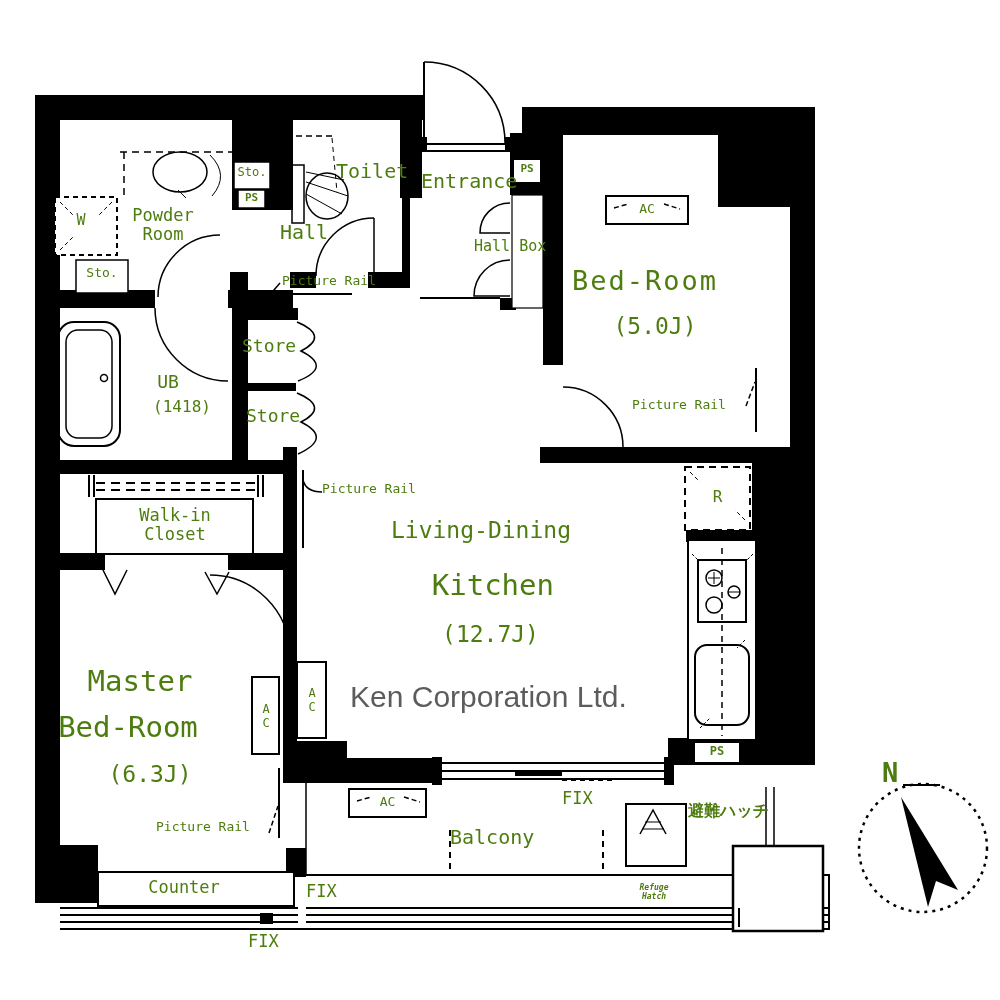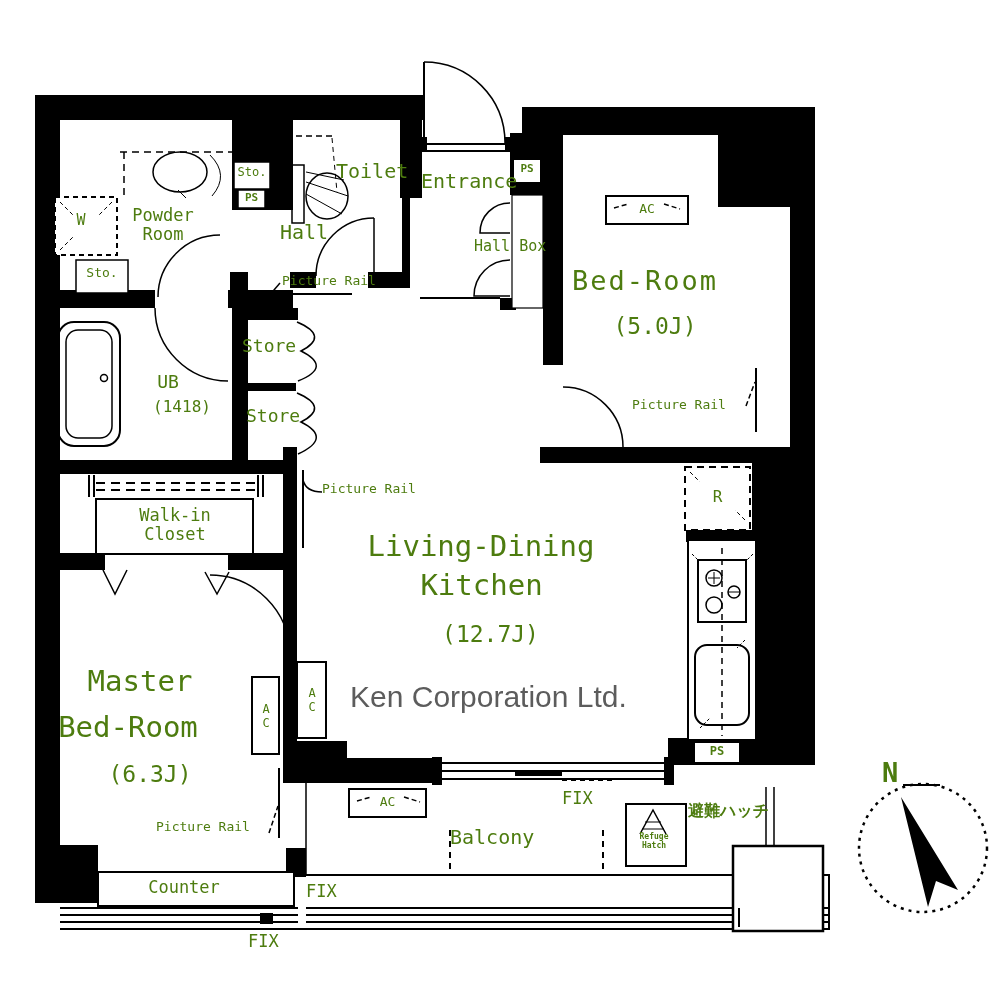--- a/index.html
+++ b/index.html
@@ -245,22 +245,22 @@
 
   <div class="lbl" style="left:242px;top:336px;font-size:18px;">Store</div>
   <div class="lbl" style="left:246px;top:406px;font-size:18px;">Store</div>
 
   <div class="lbl ctr" style="left:100px;top:506px;width:150px;font-size:17px;">
     <span>Walk-in</span><br>
     <span>Closet</span>
   </div>
 
   <div class="lbl" style="left:322px;top:482px;font-size:13px;">Picture Rail</div>
-  <div class="lbl ctr" style="left:356px;top:518px;width:250px;font-size:29px;margin-top:13px;">Living-Dining</div>
-  <div class="lbl ctr" style="left:409px;top:570px;width:145px;font-size:29px;">Kitchen</div>
+  <div class="lbl ctr" style="left:356px;top:518px;width:250px;font-size:23px;">Living-Dining</div>
+  <div class="lbl ctr" style="left:409px;top:570px;width:145px;font-size:29px;text-align:right;">Kitchen</div>
   <div class="lbl ctr" style="left:433px;top:622px;width:115px;font-size:23px;">(12.7J)</div>
 
   <div class="lbl ctr" style="left:685px;top:488px;width:65px;font-size:16px;">R</div>
   <div class="lbl ctr" style="left:695px;top:745px;width:44px;font-size:12px;font-weight:bold;">PS</div>
 
   <div class="lbl ctr" style="left:78px;top:666px;width:124px;font-size:29px;">Master</div>
   <div class="lbl ctr" style="left:46px;top:712px;width:164px;font-size:29px;">Bed-Room</div>
   <div class="lbl ctr" style="left:98px;top:762px;width:104px;font-size:23px;">(6.3J)</div>
   <div class="lbl" style="left:156px;top:820px;font-size:13px;">Picture Rail</div>
 
@@ -268,21 +268,21 @@
   <div class="lbl vert" style="left:297px;top:662px;width:29px;height:76px;font-size:12px;">AC</div>
 
   <div class="lbl ctr" style="left:134px;top:878px;width:100px;font-size:17px;">Counter</div>
   <div class="lbl" style="left:306px;top:882px;font-size:17px;">FIX</div>
   <div class="lbl" style="left:248px;top:932px;font-size:17px;">FIX</div>
   <div class="lbl" style="left:562px;top:789px;font-size:17px;">FIX</div>
 
   <div class="lbl" style="left:450px;top:826px;font-size:20px;">Balcony</div>
   <div class="lbl ctr" style="left:349px;top:795px;width:77px;font-size:13px;">AC</div>
 
-  <div class="lbl ctr" style="left:628px;top:833px;width:52px;font-size:8px;font-weight:bold;">
+  <div class="lbl ctr" style="left:628px;top:884px;width:52px;font-size:8px;font-weight:bold;font-style:italic;">
     <span>Refuge</span><br>
     <span>Hatch</span>
   </div>
   <div class="lbl" style="left:688px;top:802px;font-size:16px;font-weight:bold;">避難ハッチ</div>
 
   <div class="lbl" style="left:882px;top:758px;font-size:27px;font-weight:bold;">N</div>
 
   <div class="wm" style="left:350px;top:680px;font-size:30px;">Ken Corporation Ltd.</div>
 </div>
 

